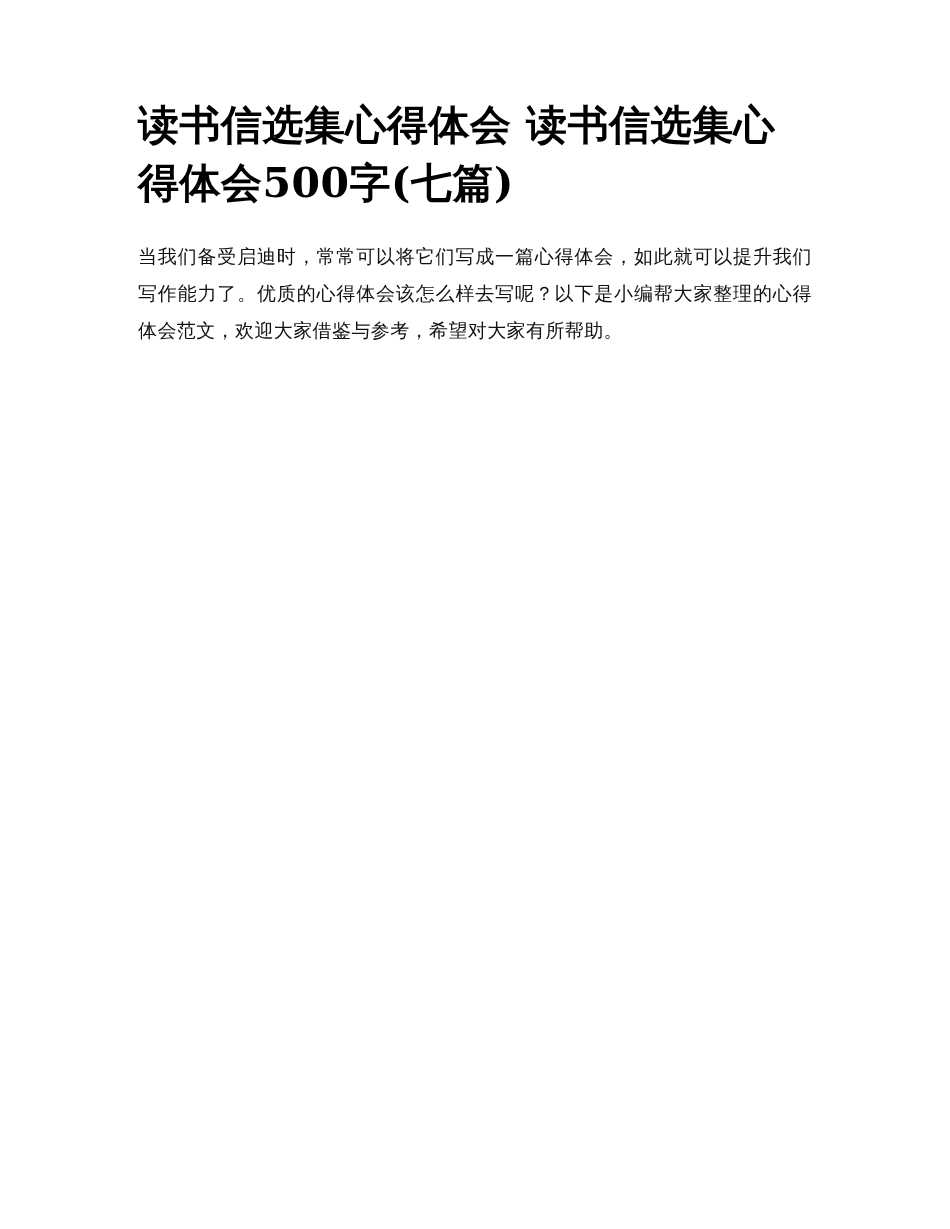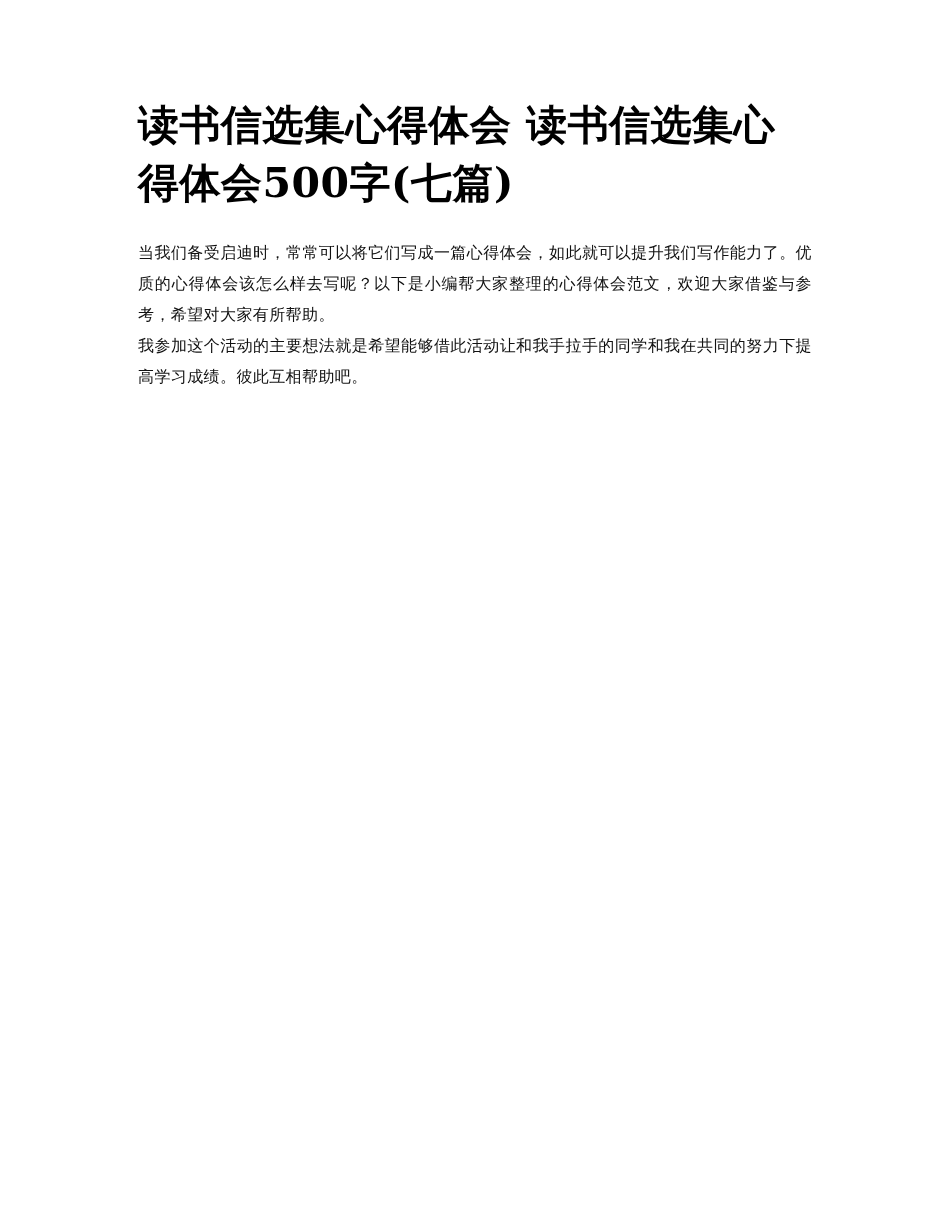--- a/index.html
+++ b/index.html
@@ -24,33 +24,32 @@
   .doc-title {
     font-family: "DejaVu Serif", "Liberation Serif", serif;
     font-weight: bold;
     font-size: 41px;
     line-height: 1.42;
     letter-spacing: 0.5px;
     margin: 0 0 26px 0;
     color: #000000;
   }
   .doc-body {
-    font-size: 16px;
+    font-size: 19px;
     line-height: 1.93;
     letter-spacing: 0.4px;
     text-align: justify;
     color: #111111;
   }
   .doc-body p {
     margin: 0 0 0 0;
     text-indent: 0;
   }
 </style>
 </head>
 <body>
 
 <div class="page">
   <h1 class="doc-title">读书信选集心得体会 读书信选集心得体会500字(七篇)</h1>
   <div class="doc-body">
     <p>当我们备受启迪时，常常可以将它们写成一篇心得体会，如此就可以提升我们写作能力了。优质的心得体会该怎么样去写呢？以下是小编帮大家整理的心得体会范文，欢迎大家借鉴与参考，希望对大家有所帮助。</p>
-    <p>我参加这个活动的主要想法就是希望能够借此活动让和我手拉手的同学和我在共同的努力下提高学习成绩。彼此互相帮助吧。</p>
   </div>
 </div>
 
 </body></html>

